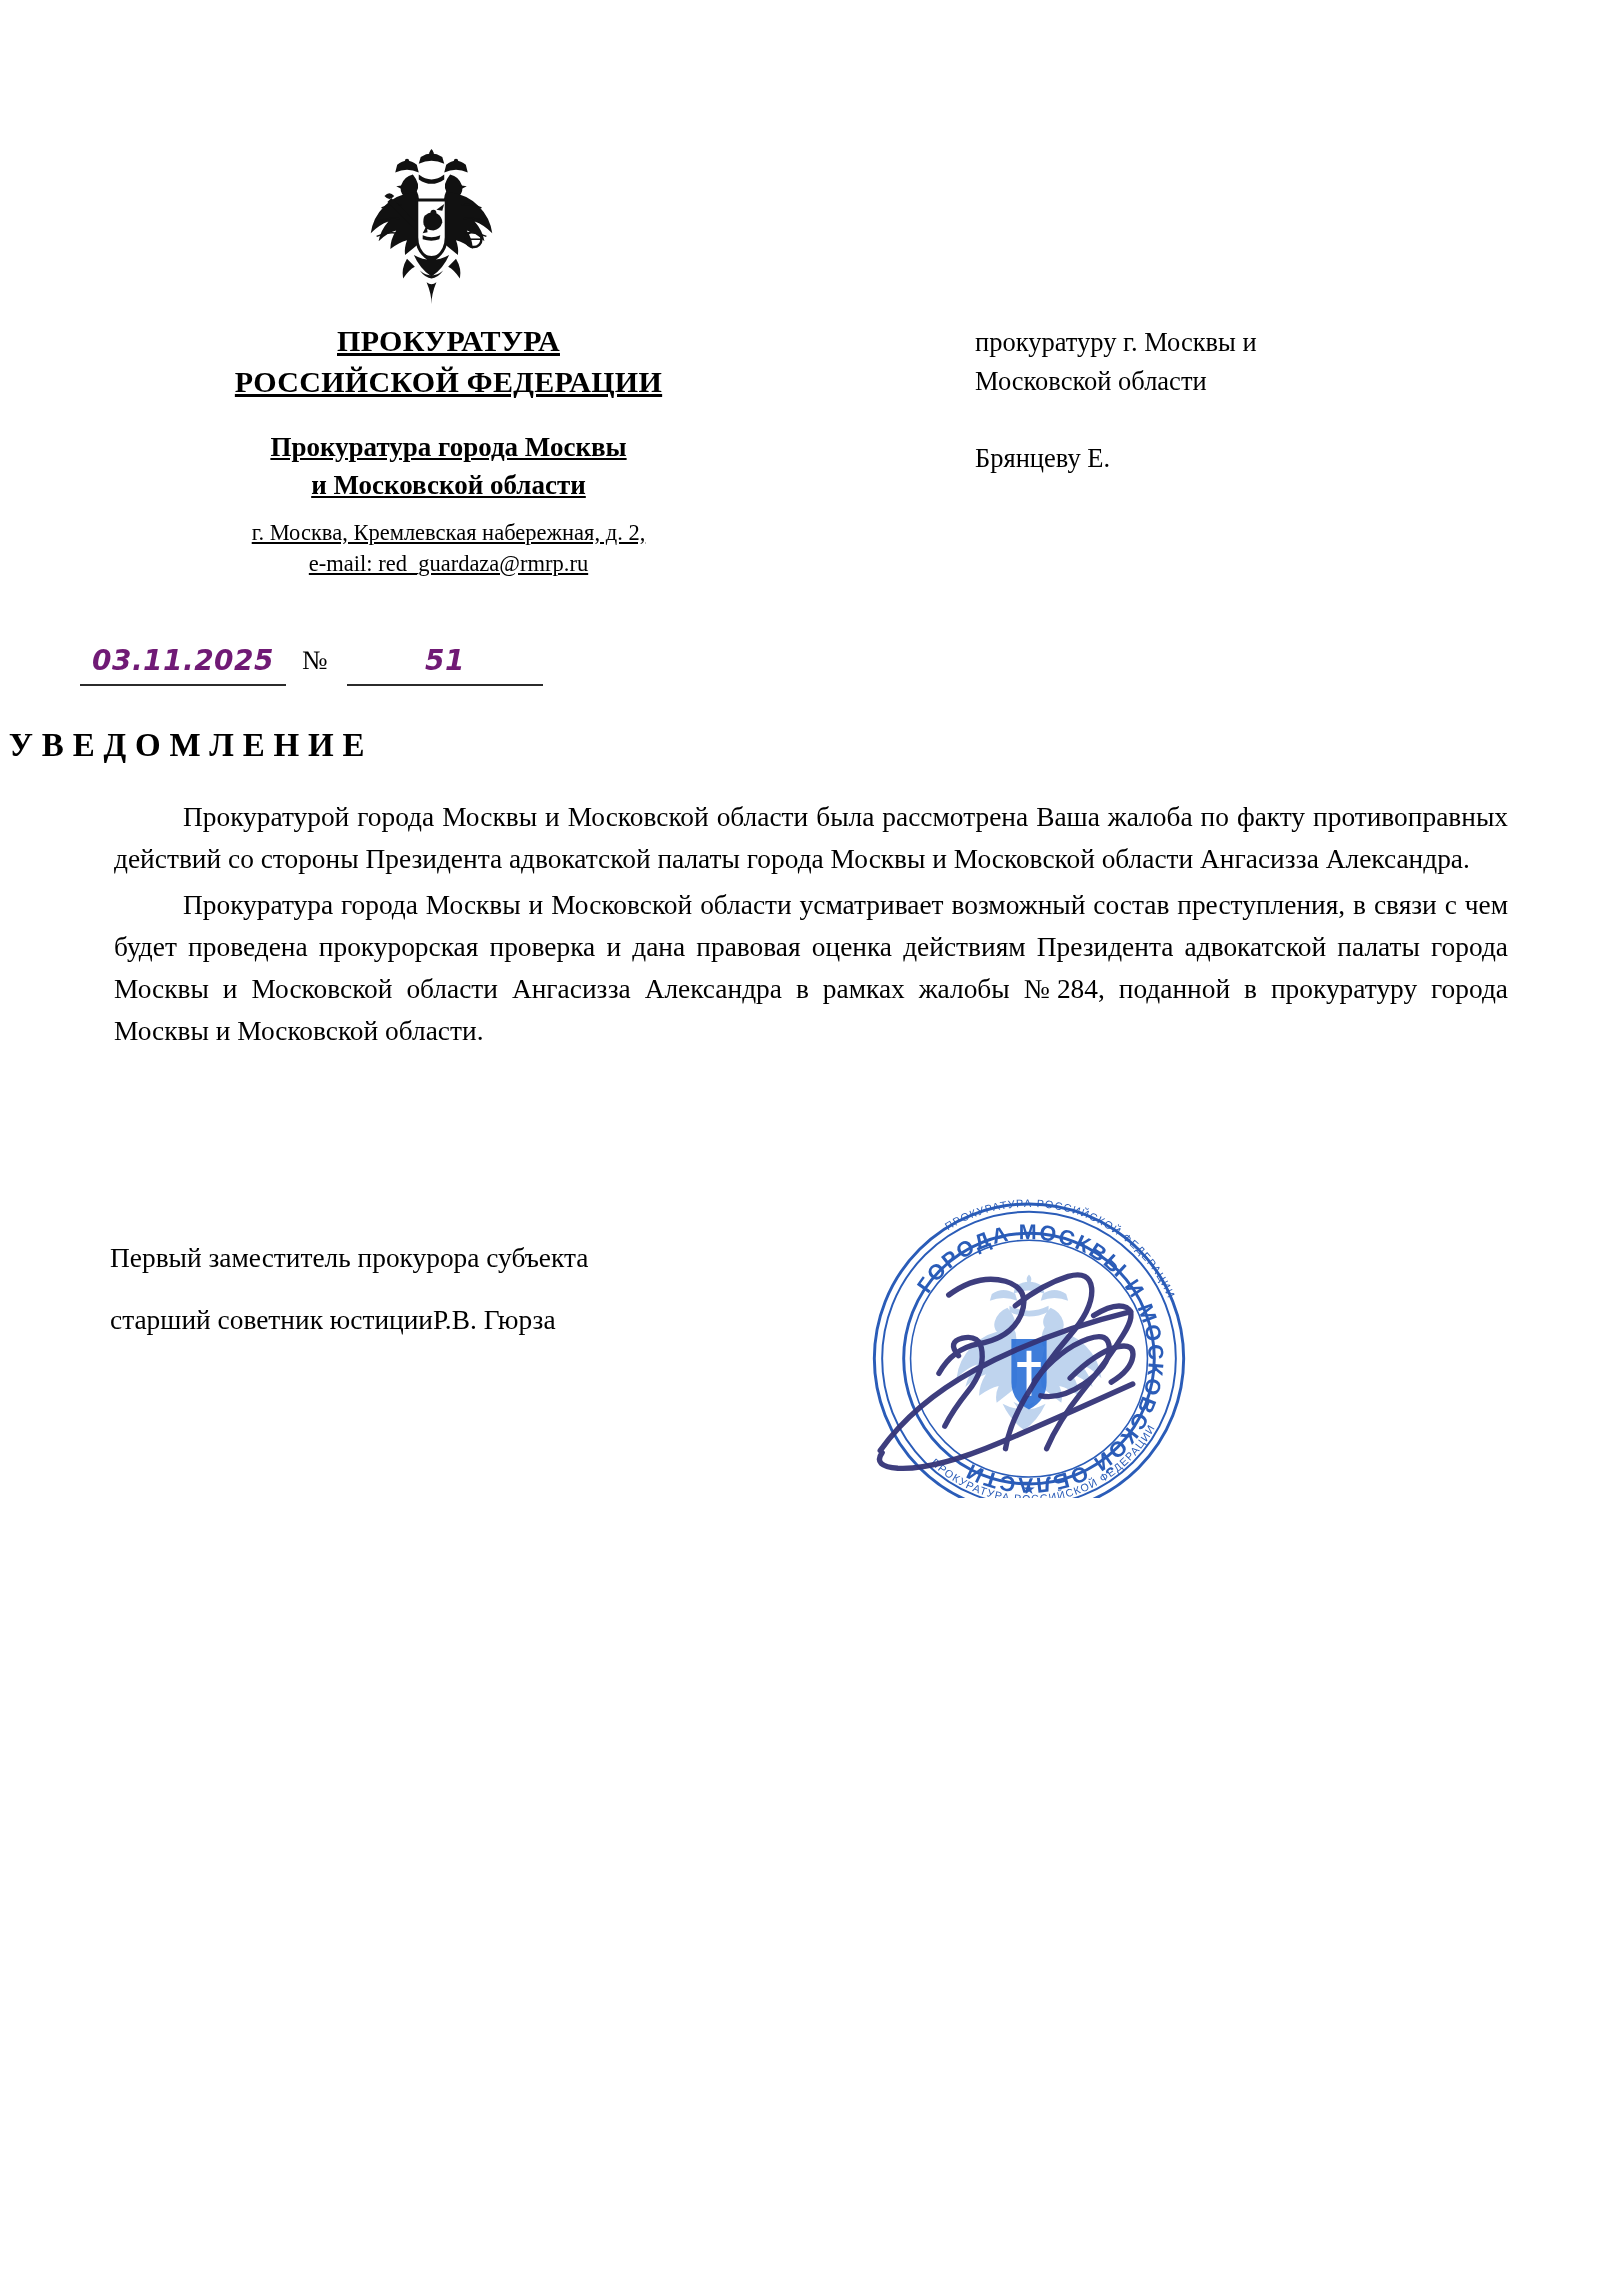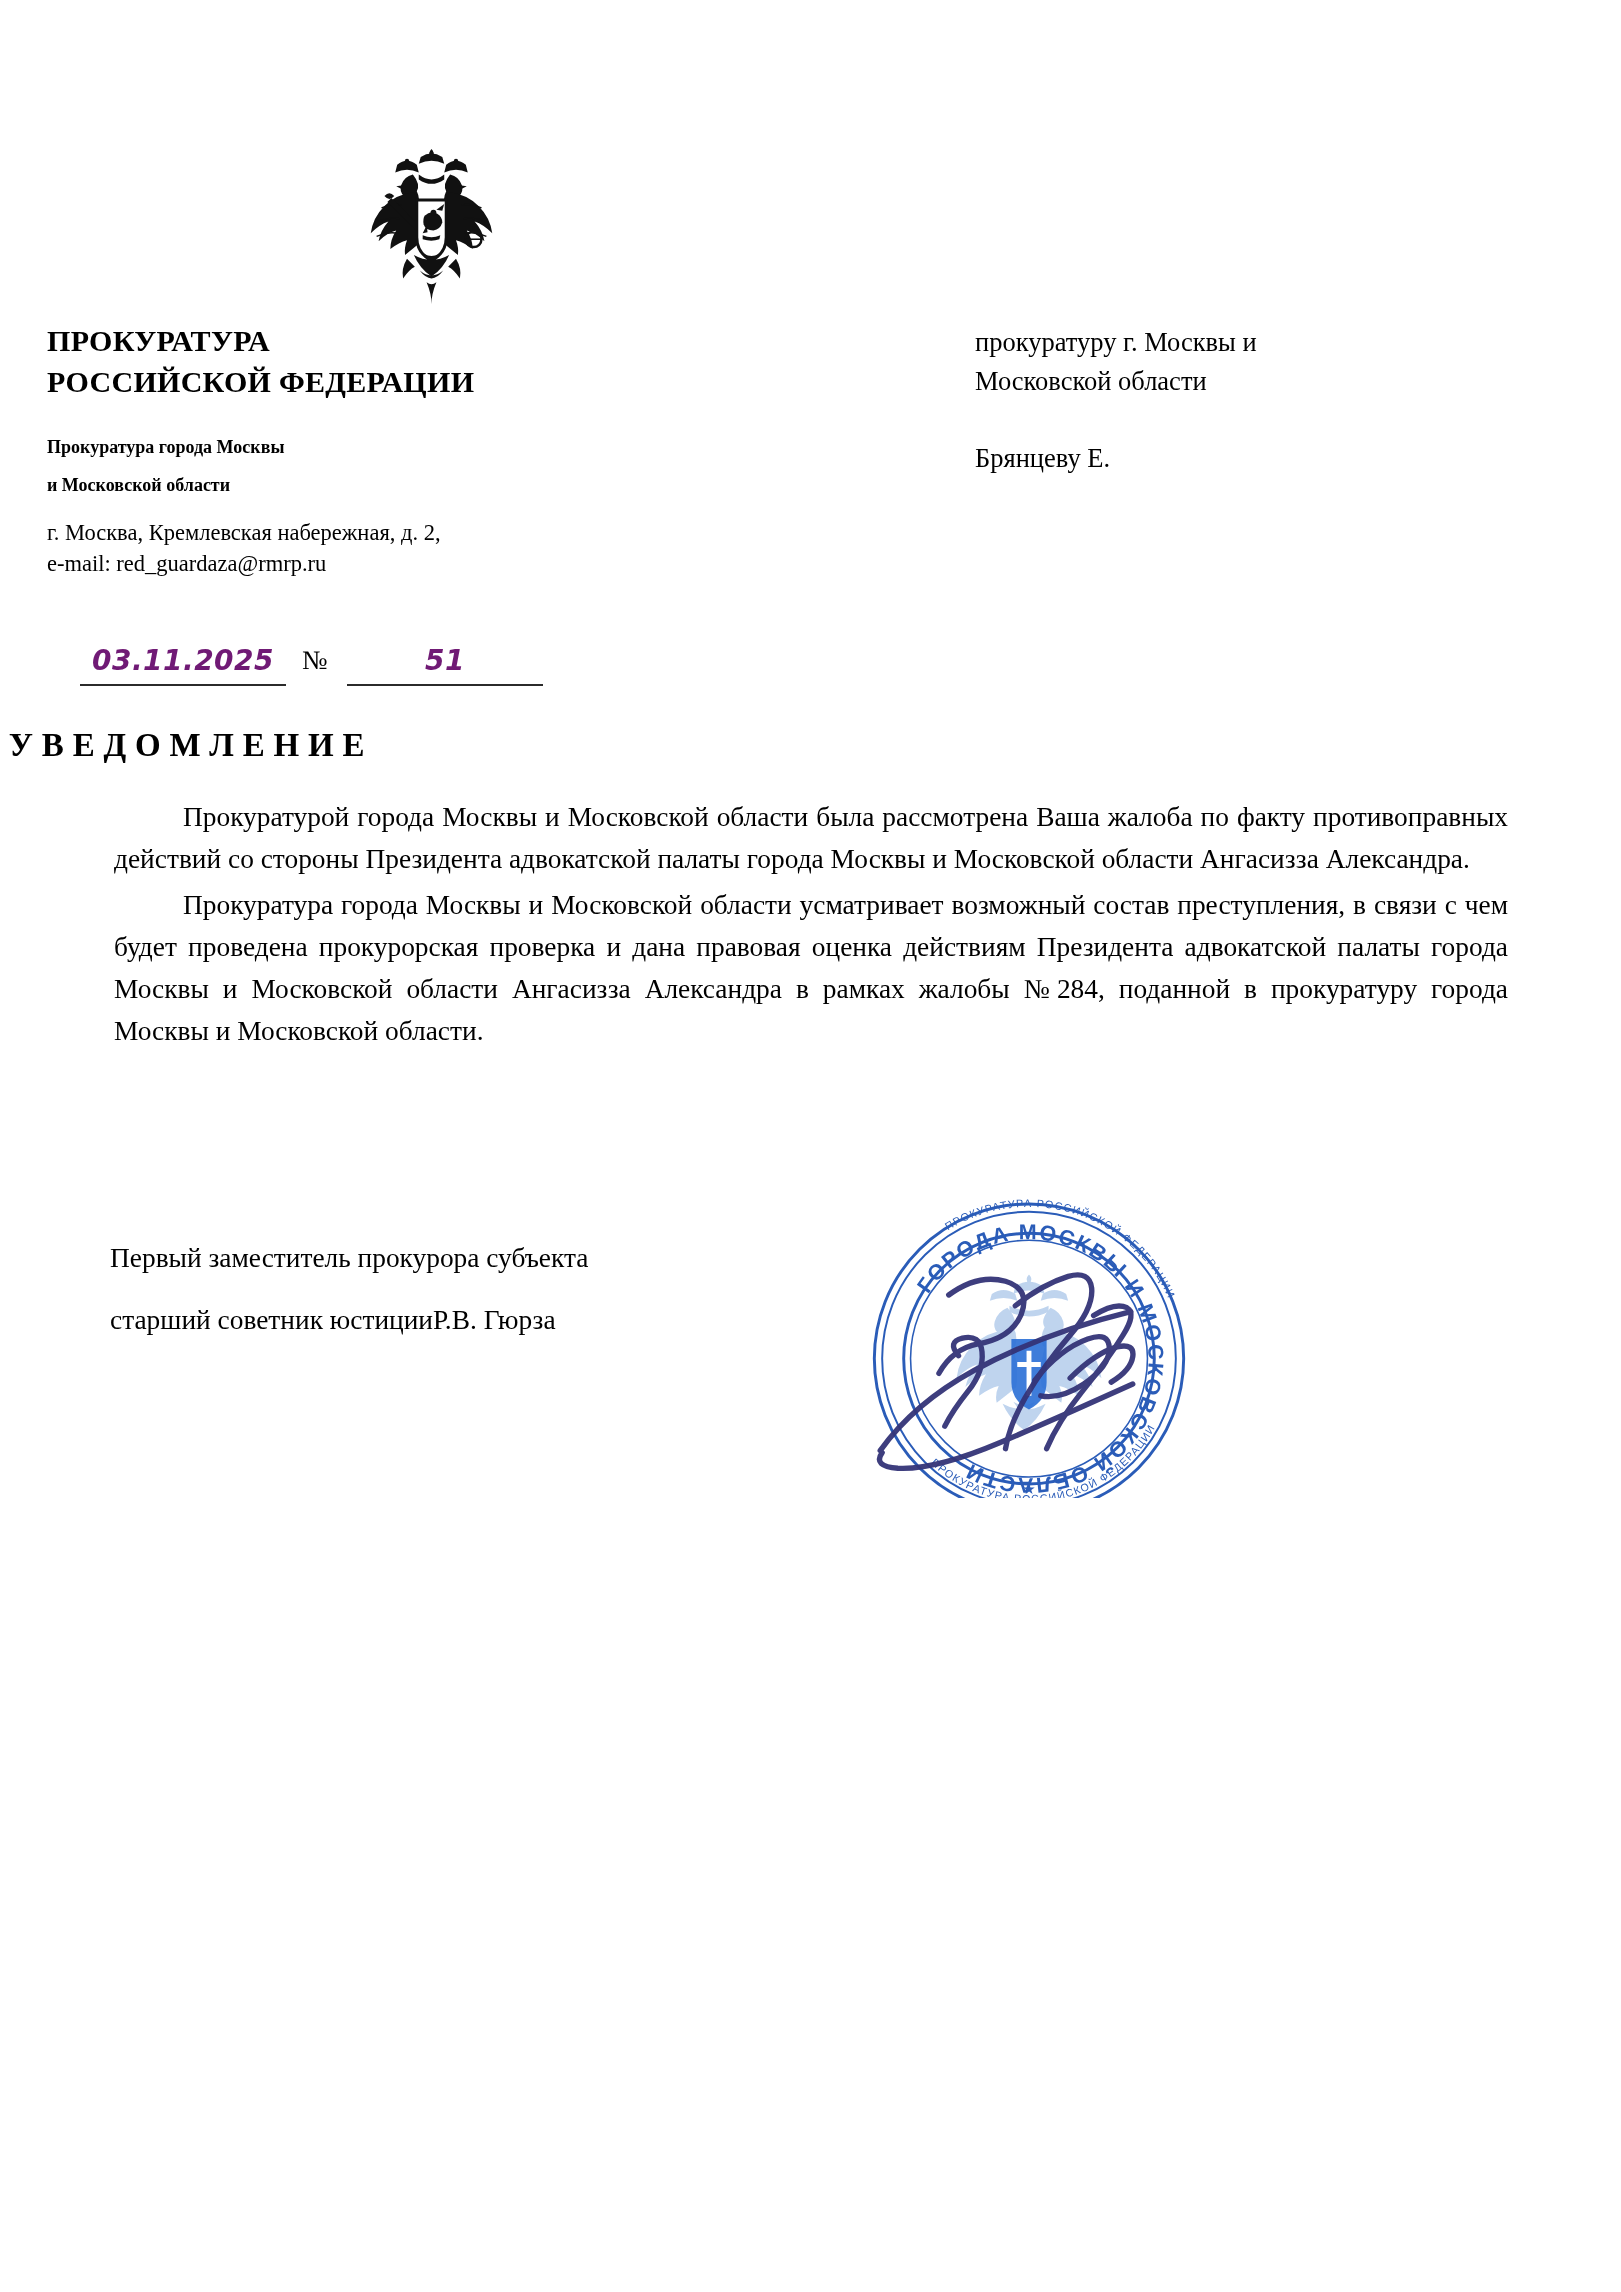--- a/index.html
+++ b/index.html
@@ -26,35 +26,36 @@
     width: 863px;
     text-align: center;
   }
   .emblem-wrap svg {
     display: inline-block;
   }
 
   
   .org-header {
     position: absolute;
-    left: 47px;
+    left: 37px;
     top: 320px;
     width: 823px;
-    text-align: left;
+    text-align: center;
+    text-decoration: underline;
   }
   .org-line1, .org-line2 {
     font-weight: bold;
     font-size: 30px;
     line-height: 41px;
     letter-spacing: 0.3px;
   }
   .org-sub {
     margin-top: 25.5px;
     font-weight: bold;
-    font-size: 18px;
+    font-size: 27px;
     line-height: 38px;
   }
   .org-addr {
     margin-top: 13px;
     font-size: 22.5px;
     line-height: 31px;
   }
 
   
   .refrow {

